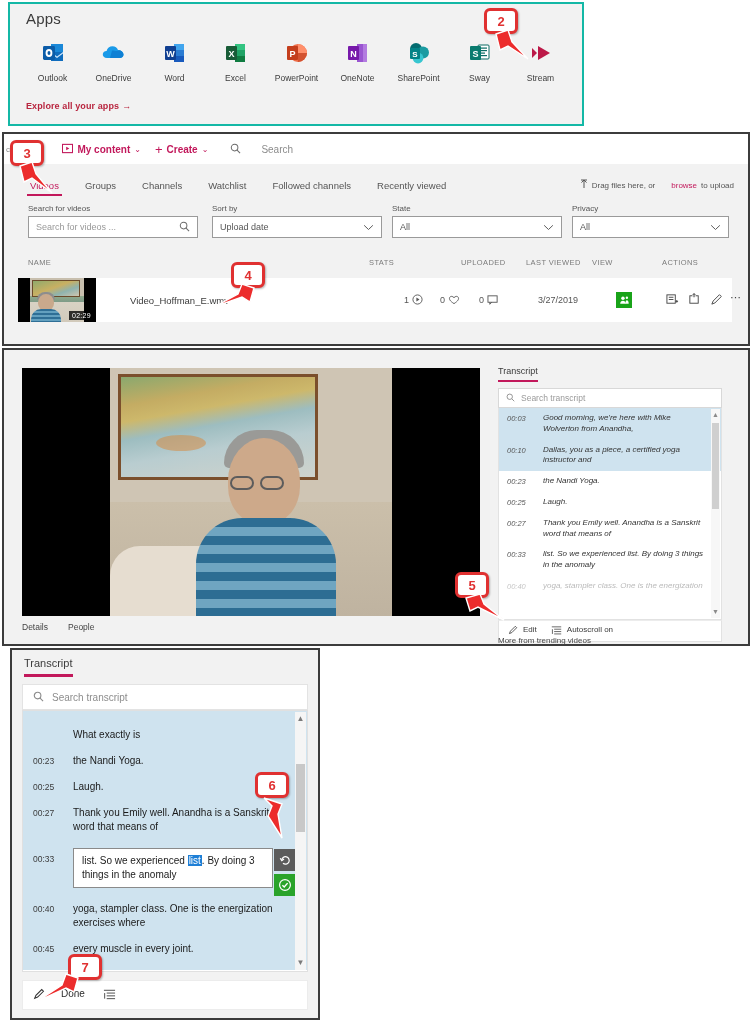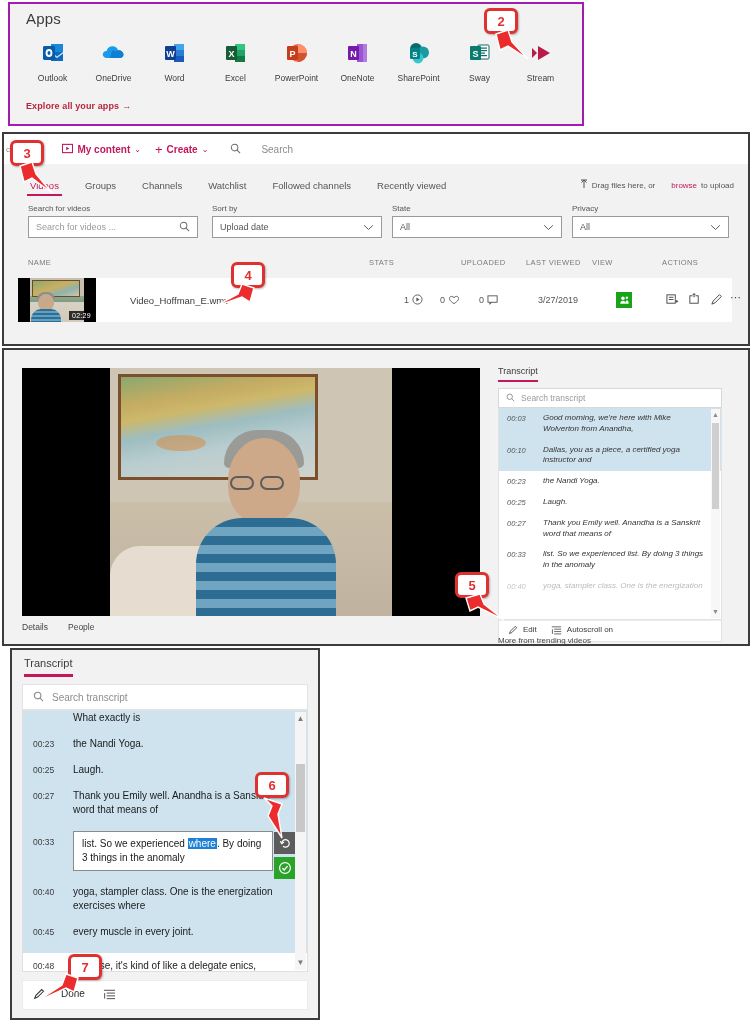--- a/index.html
+++ b/index.html
@@ -8,21 +8,21 @@
     width: 752px; height: 1024px;
     background: #ffffff;
     font-family: "Liberation Sans", sans-serif;
     -webkit-font-smoothing: antialiased;
   }
   .page { position: relative; width: 752px; height: 1024px; overflow: hidden; background:#fff; }
 
   
   .apps-panel {
     position: absolute; left: 8px; top: 2px; width: 576px; height: 124px;
-    background: #f2f2f2; border: 2px solid #a21caf;
+    background: #f2f2f2; border: 2px solid #14b8a6;
   }
   .apps-title {
     position: absolute; left: 16px; top: 6px;
     font-size: 15px; color: #3b3b3b; letter-spacing: .2px;
   }
   .apps-row {
     position: absolute; left: 12px; top: 36px; width: 556px;
     display: flex; align-items: flex-start;
   }
   .app-tile {
@@ -675,40 +675,40 @@
       <span>
         <svg width="11" height="11" viewBox="0 0 12 12">
             <circle cx="5" cy="5" r="3.6" fill="none" stroke="#8a8a8a" stroke-width="1.2"></circle>
             <line x1="7.7" y1="7.7" x2="11" y2="11" stroke="#8a8a8a" stroke-width="1.2"></line>
           </svg>
       </span>
       <span>Search transcript</span>
     </div>
 
     <div class="ep-list">
-      <div class="ep-line" style="padding-top:0">
+      <div class="ep-line" style="padding-top:17px">
         <span class="ep-t"></span>
         <span class="ep-x">What exactly is</span>
       </div>
       <div class="ep-line">
         <span class="ep-t">00:23</span>
         <span class="ep-x">the Nandi Yoga.</span>
       </div>
       <div class="ep-line">
         <span class="ep-t">00:25</span>
         <span class="ep-x">Laugh.</span>
       </div>
       <div class="ep-line">
         <span class="ep-t">00:27</span>
         <span class="ep-x">Thank you Emily well. Anandha is a Sanskrit word that means of</span>
       </div>
 
       <div class="ep-line" style="padding-right:34px">
         <span class="ep-t" style="padding-top:8px">00:33</span>
-        <span class="ep-editbox"><span>list. So we experienced </span><span class="hlsel">where</span><span>. By doing 3 things in the anomaly</span>
+        <span class="ep-editbox"><span>list. So we experienced </span><span class="hlsel">list</span><span>. By doing 3 things in the anomaly</span>
           <span class="ep-btns">
             <span class="ep-btn revert">
               <svg width="13" height="13" viewBox="0 0 14 14">
                   <path d="M3 7 A4 4 0 1 1 4.3 9.9" fill="none" stroke="#fff" stroke-width="1.3"></path>
                   <path d="M1.3 4.6 L3 7.2 L5.4 5.5" fill="none" stroke="#fff" stroke-width="1.3"></path>
                 </svg>
             </span>
             <span class="ep-btn ok">
               <svg width="14" height="14" viewBox="0 0 14 14">
                   <circle cx="7" cy="7" r="5.4" fill="none" stroke="#fff" stroke-width="1.2"></circle>

